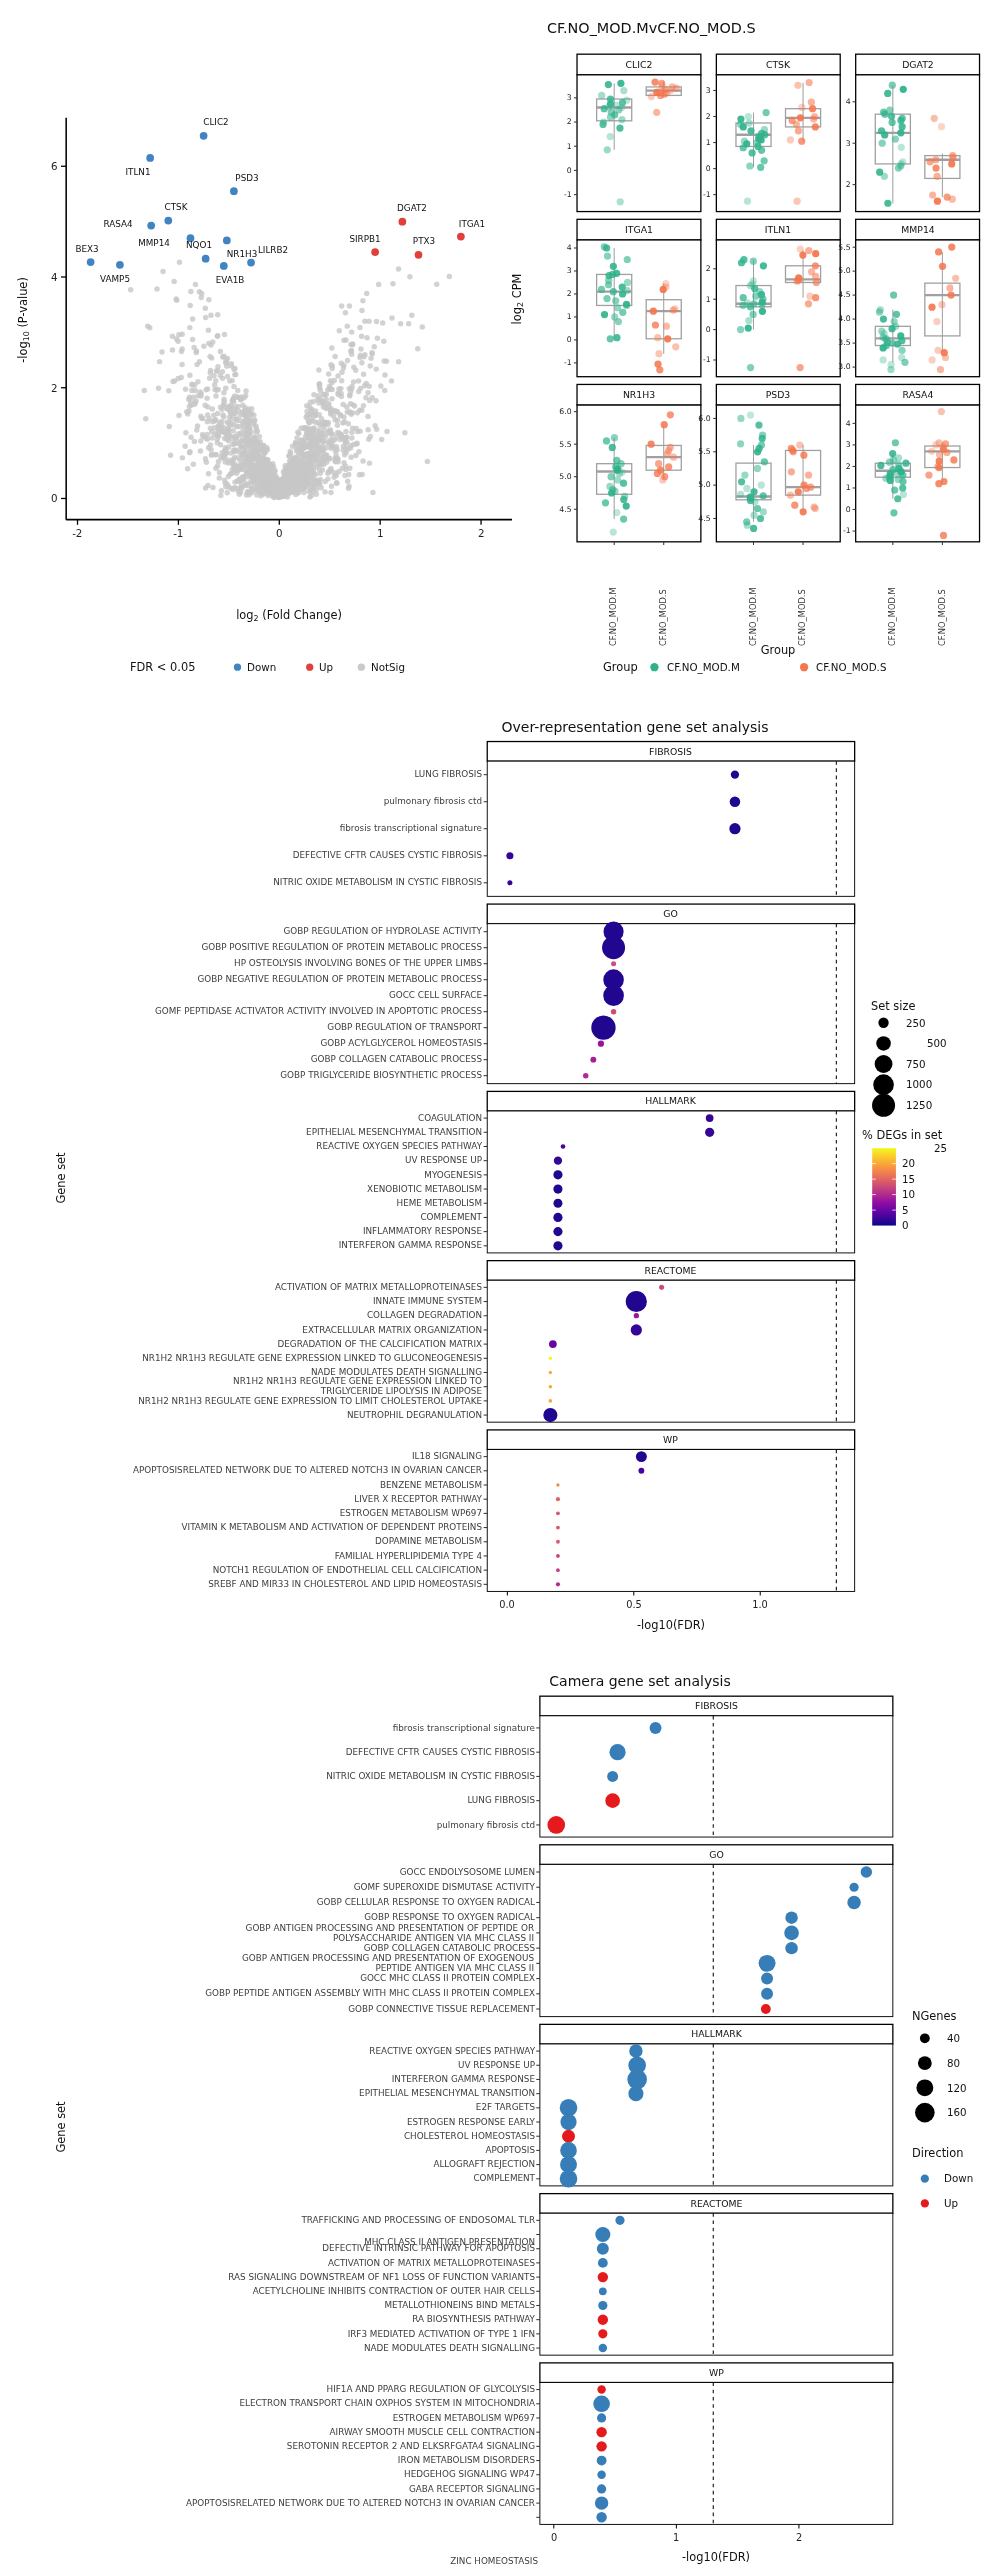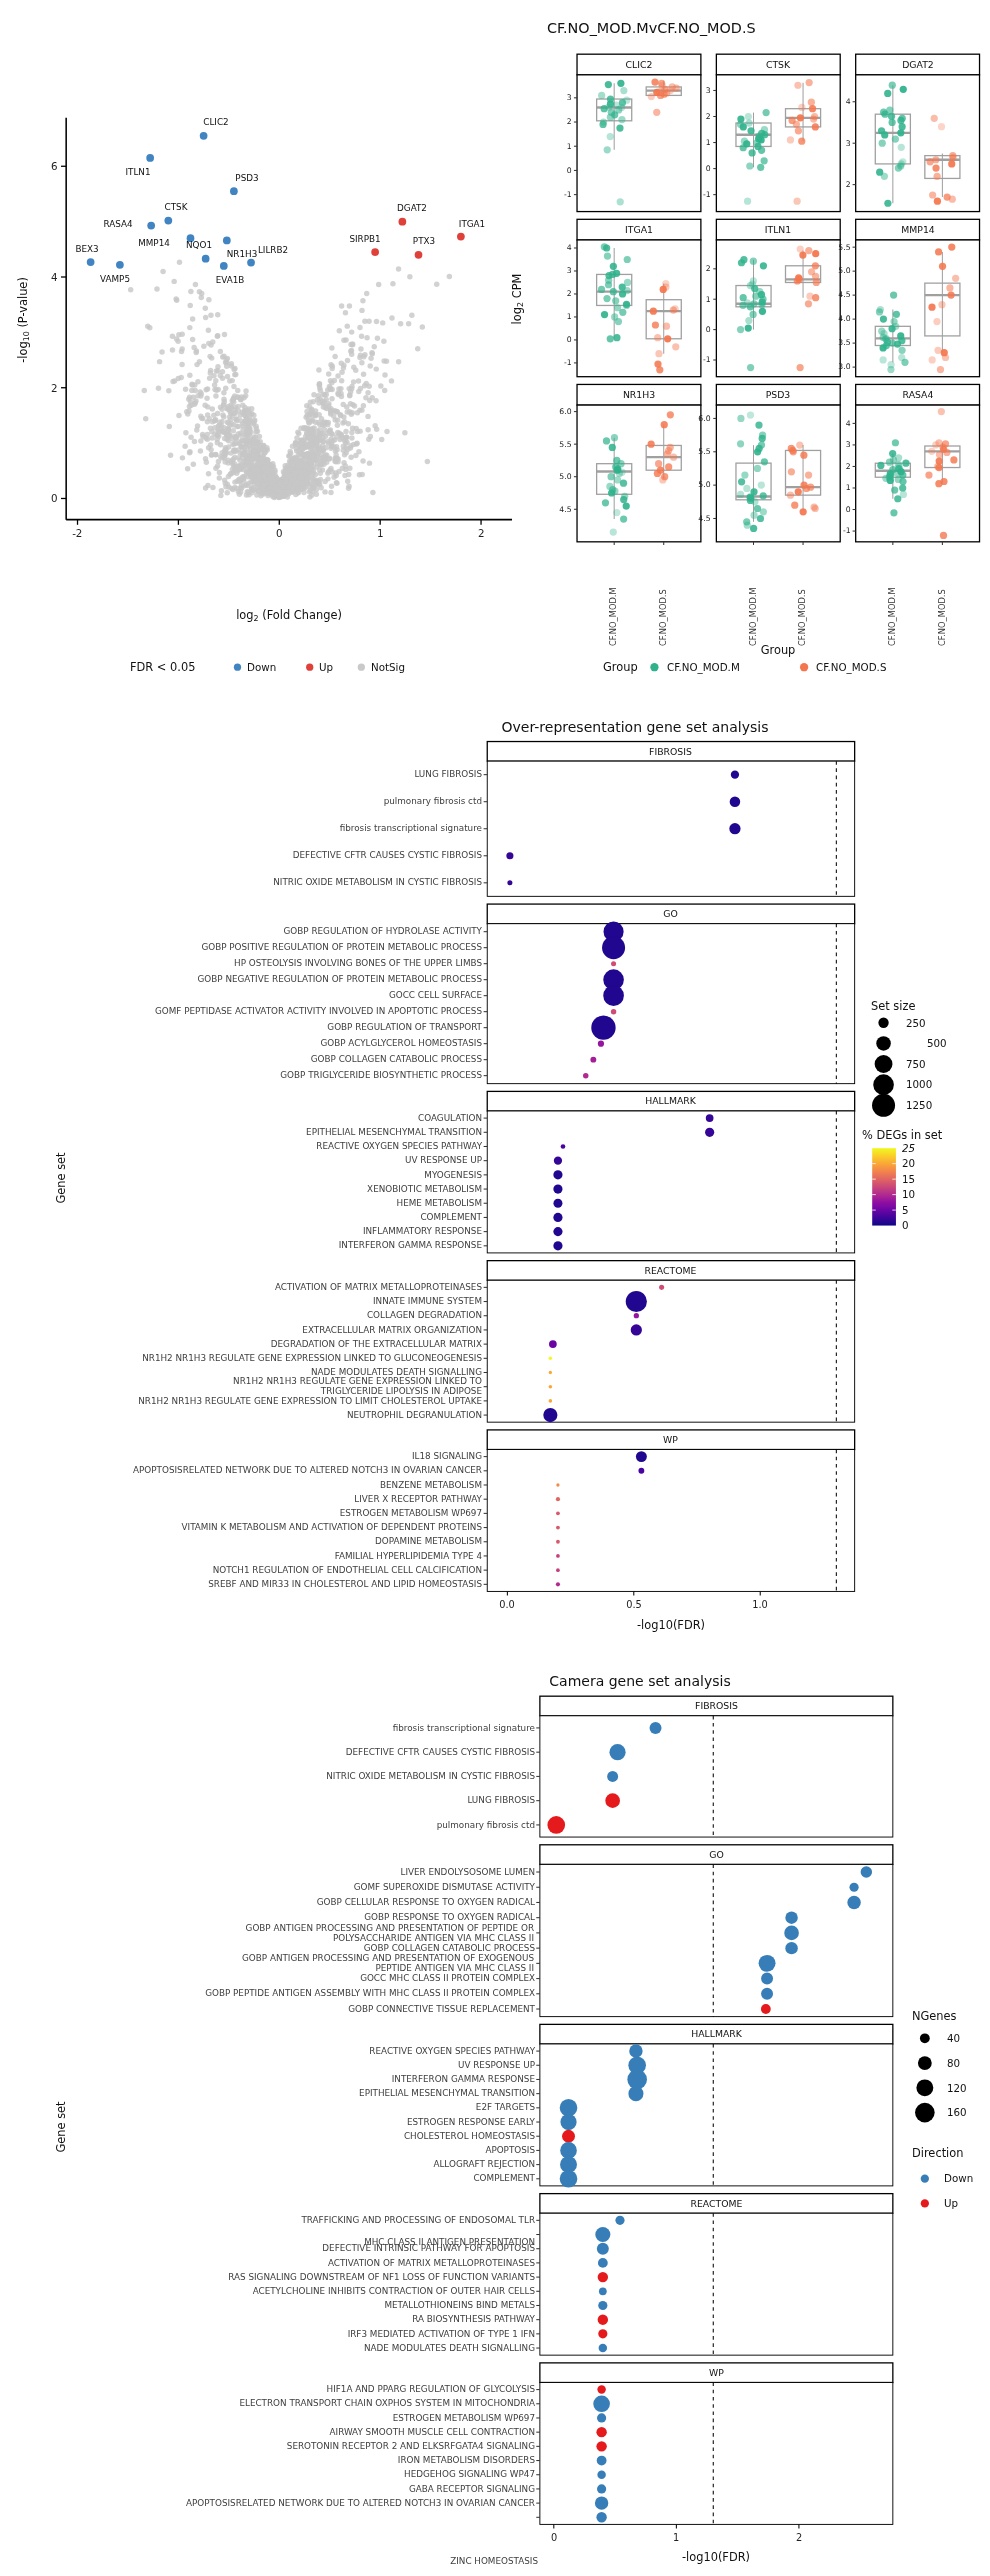--- a/index.html
+++ b/index.html
@@ -2627,21 +2627,21 @@
       <div class="abs rowlab" style="left:38px;top:1178px;width:444px;height:23px;">XENOBIOTIC METABOLISM</div>
       <div class="abs rowlab" style="left:38px;top:1192px;width:444px;height:23px;">HEME METABOLISM</div>
       <div class="abs rowlab" style="left:38px;top:1206px;width:444px;height:23px;">COMPLEMENT</div>
       <div class="abs rowlab" style="left:38px;top:1220px;width:444px;height:23px;">INFLAMMATORY RESPONSE</div>
       <div class="abs rowlab" style="left:38px;top:1234px;width:444px;height:23px;">INTERFERON GAMMA RESPONSE</div>
       <div class="abs striplab" style="left:487px;top:1261px;width:367px;height:19.6px;">REACTOME</div>
       <div class="abs rowlab" style="left:38px;top:1276px;width:444px;height:23px;">ACTIVATION OF MATRIX METALLOPROTEINASES</div>
       <div class="abs rowlab" style="left:38px;top:1290px;width:444px;height:23px;">INNATE IMMUNE SYSTEM</div>
       <div class="abs rowlab" style="left:38px;top:1304px;width:444px;height:23px;">COLLAGEN DEGRADATION</div>
       <div class="abs rowlab" style="left:38px;top:1319px;width:444px;height:23px;">EXTRACELLULAR MATRIX ORGANIZATION</div>
-      <div class="abs rowlab" style="left:38px;top:1333px;width:444px;height:23px;">DEGRADATION OF THE EXTRACELLULAR MATRIX</div>
+      <div class="abs rowlab" style="left:38px;top:1333px;width:444px;height:23px;">DEGRADATION OF THE CALCIFICATION MATRIX</div>
       <div class="abs rowlab" style="left:38px;top:1347px;width:444px;height:23px;">NR1H2 NR1H3 REGULATE GENE EXPRESSION LINKED TO GLUCONEOGENESIS</div>
       <div class="abs rowlab" style="left:38px;top:1361px;width:444px;height:23px;">NADE MODULATES DEATH SIGNALLING</div>
       <div class="abs rowlab" style="left:193px;top:1375px;width:289px;height:23px;">NR1H2 NR1H3 REGULATE GENE EXPRESSION LINKED TO TRIGLYCERIDE LIPOLYSIS IN ADIPOSE</div>
       <div class="abs rowlab" style="left:38px;top:1390px;width:444px;height:23px;">NR1H2 NR1H3 REGULATE GENE EXPRESSION TO LIMIT CHOLESTEROL UPTAKE</div>
       <div class="abs rowlab" style="left:38px;top:1404px;width:444px;height:23px;">NEUTROPHIL DEGRANULATION</div>
       <div class="abs striplab" style="left:487px;top:1430px;width:367px;height:19.6px;">WP</div>
       <div class="abs rowlab" style="left:38px;top:1445px;width:444px;height:23px;">IL18 SIGNALING</div>
       <div class="abs rowlab" style="left:38px;top:1459px;width:444px;height:23px;">APOPTOSISRELATED NETWORK DUE TO ALTERED NOTCH3 IN OVARIAN CANCER</div>
       <div class="abs rowlab" style="left:38px;top:1474px;width:444px;height:23px;">BENZENE METABOLISM</div>
       <div class="abs rowlab" style="left:38px;top:1488px;width:444px;height:23px;">LIVER X RECEPTOR PATHWAY</div>
@@ -2652,34 +2652,34 @@
       <div class="abs rowlab" style="left:38px;top:1559px;width:444px;height:23px;">NOTCH1 REGULATION OF ENDOTHELIAL CELL CALCIFICATION</div>
       <div class="abs rowlab" style="left:38px;top:1573px;width:444px;height:23px;">SREBF AND MIR33 IN CHOLESTEROL AND LIPID HOMEOSTASIS</div>
       <div class="abs tick" style="left:494px;top:1599px;width:26px;text-align:center;">0.0</div>
       <div class="abs tick" style="left:621px;top:1599px;width:26px;text-align:center;">0.5</div>
       <div class="abs tick" style="left:747px;top:1599px;width:26px;text-align:center;">1.0</div>
       <div class="abs legtxt" style="left:906px;top:1017px;">250</div>
       <div class="abs legtxt" style="left:906px;top:1037px;margin-left:21px;">500</div>
       <div class="abs legtxt" style="left:906px;top:1058px;">750</div>
       <div class="abs legtxt" style="left:906px;top:1078px;">1000</div>
       <div class="abs legtxt" style="left:906px;top:1099px;">1250</div>
-      <div class="abs legtxt" style="left:902px;top:1142px;font-style:italic;">25</div>
+      <div class="abs legtxt" style="left:934px;top:1142px;">25</div>
       <div class="abs legtxt" style="left:902px;top:1157px;">20</div>
       <div class="abs legtxt" style="left:902px;top:1173px;">15</div>
       <div class="abs legtxt" style="left:902px;top:1188px;">10</div>
       <div class="abs legtxt" style="left:902px;top:1204px;">5</div>
       <div class="abs legtxt" style="left:902px;top:1219px;">0</div>
       <div class="abs striplab" style="left:540px;top:1696px;width:353px;height:19.6px;">FIBROSIS</div>
       <div class="abs rowlab" style="left:91px;top:1717px;width:444px;height:23px;">fibrosis transcriptional signature</div>
       <div class="abs rowlab" style="left:91px;top:1741px;width:444px;height:23px;">DEFECTIVE CFTR CAUSES CYSTIC FIBROSIS</div>
       <div class="abs rowlab" style="left:91px;top:1765px;width:444px;height:23px;">NITRIC OXIDE METABOLISM IN CYSTIC FIBROSIS</div>
       <div class="abs rowlab" style="left:91px;top:1789px;width:444px;height:23px;">LUNG FIBROSIS</div>
       <div class="abs rowlab" style="left:91px;top:1814px;width:444px;height:23px;">pulmonary fibrosis ctd</div>
       <div class="abs striplab" style="left:540px;top:1845px;width:353px;height:19.6px;">GO</div>
-      <div class="abs rowlab" style="left:91px;top:1861px;width:444px;height:23px;">LIVER ENDOLYSOSOME LUMEN</div>
+      <div class="abs rowlab" style="left:91px;top:1861px;width:444px;height:23px;">GOCC ENDOLYSOSOME LUMEN</div>
       <div class="abs rowlab" style="left:91px;top:1876px;width:444px;height:23px;">GOMF SUPEROXIDE DISMUTASE ACTIVITY</div>
       <div class="abs rowlab" style="left:91px;top:1891px;width:444px;height:23px;">GOBP CELLULAR RESPONSE TO OXYGEN RADICAL</div>
       <div class="abs rowlab" style="left:91px;top:1906px;width:444px;height:23px;">GOBP RESPONSE TO OXYGEN RADICAL</div>
       <div class="abs rowlab" style="left:204px;top:1922px;width:330px;height:23px;">GOBP ANTIGEN PROCESSING AND PRESENTATION OF PEPTIDE OR POLYSACCHARIDE ANTIGEN VIA MHC CLASS II</div>
       <div class="abs rowlab" style="left:91px;top:1937px;width:444px;height:23px;">GOBP COLLAGEN CATABOLIC PROCESS</div>
       <div class="abs rowlab" style="left:204px;top:1952px;width:330px;height:23px;">GOBP ANTIGEN PROCESSING AND PRESENTATION OF EXOGENOUS PEPTIDE ANTIGEN VIA MHC CLASS II</div>
       <div class="abs rowlab" style="left:91px;top:1967px;width:444px;height:23px;">GOCC MHC CLASS II PROTEIN COMPLEX</div>
       <div class="abs rowlab" style="left:91px;top:1982px;width:444px;height:23px;">GOBP PEPTIDE ANTIGEN ASSEMBLY WITH MHC CLASS II PROTEIN COMPLEX</div>
       <div class="abs rowlab" style="left:91px;top:1998px;width:444px;height:23px;">GOBP CONNECTIVE TISSUE REPLACEMENT</div>
       <div class="abs striplab" style="left:540px;top:2024px;width:353px;height:19.6px;">HALLMARK</div>

